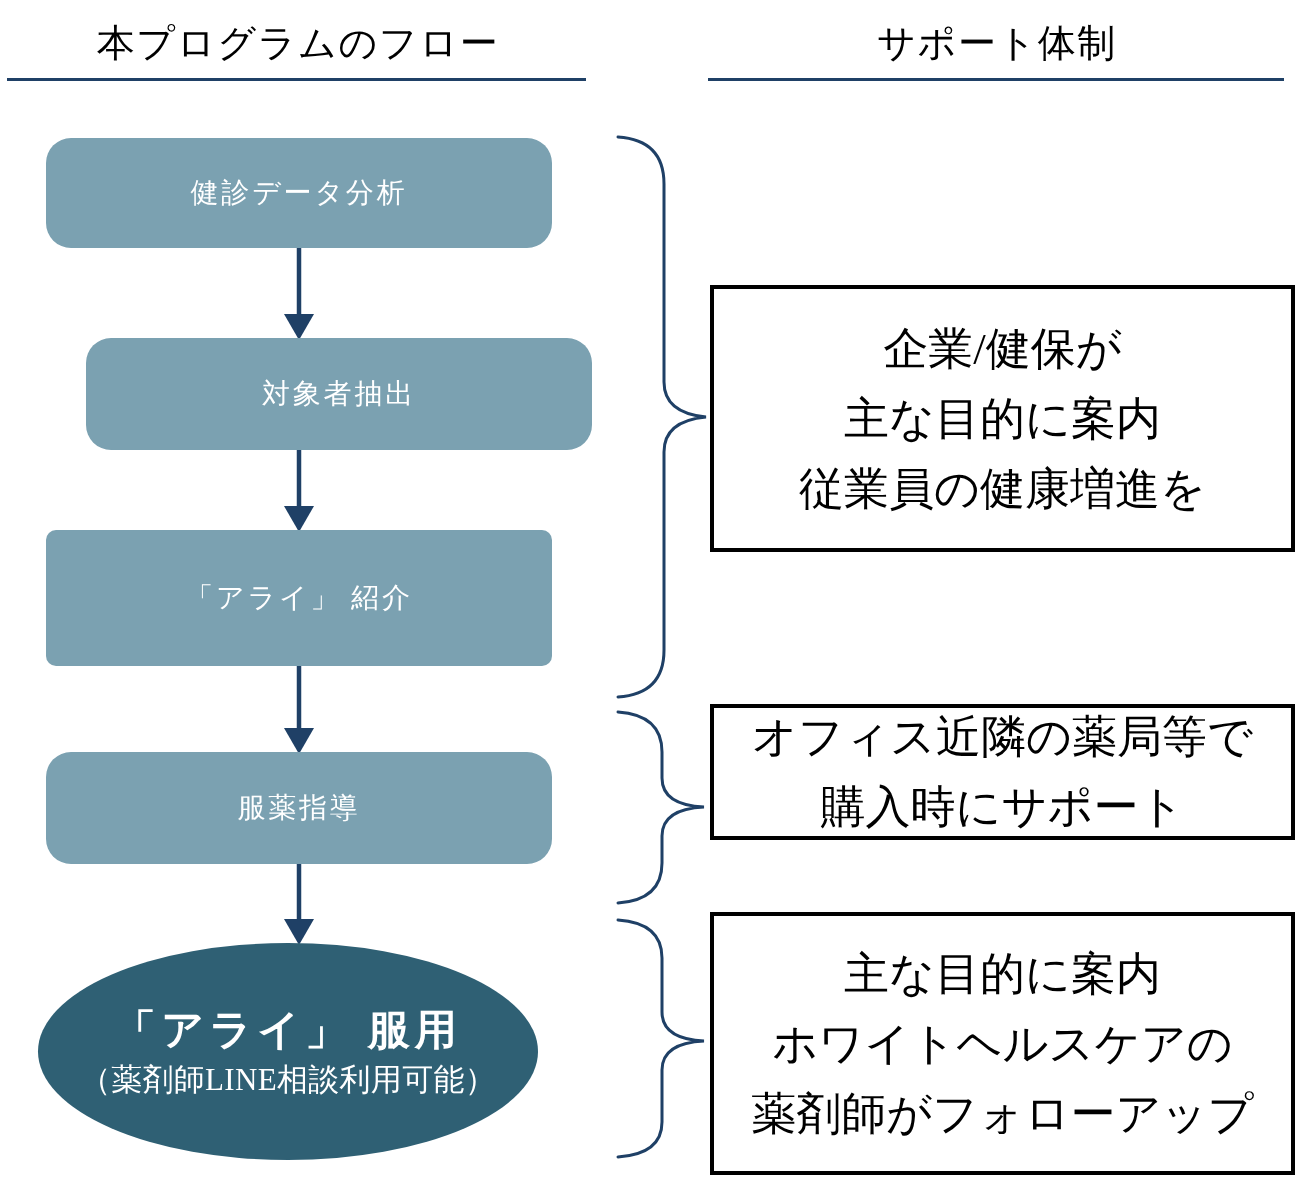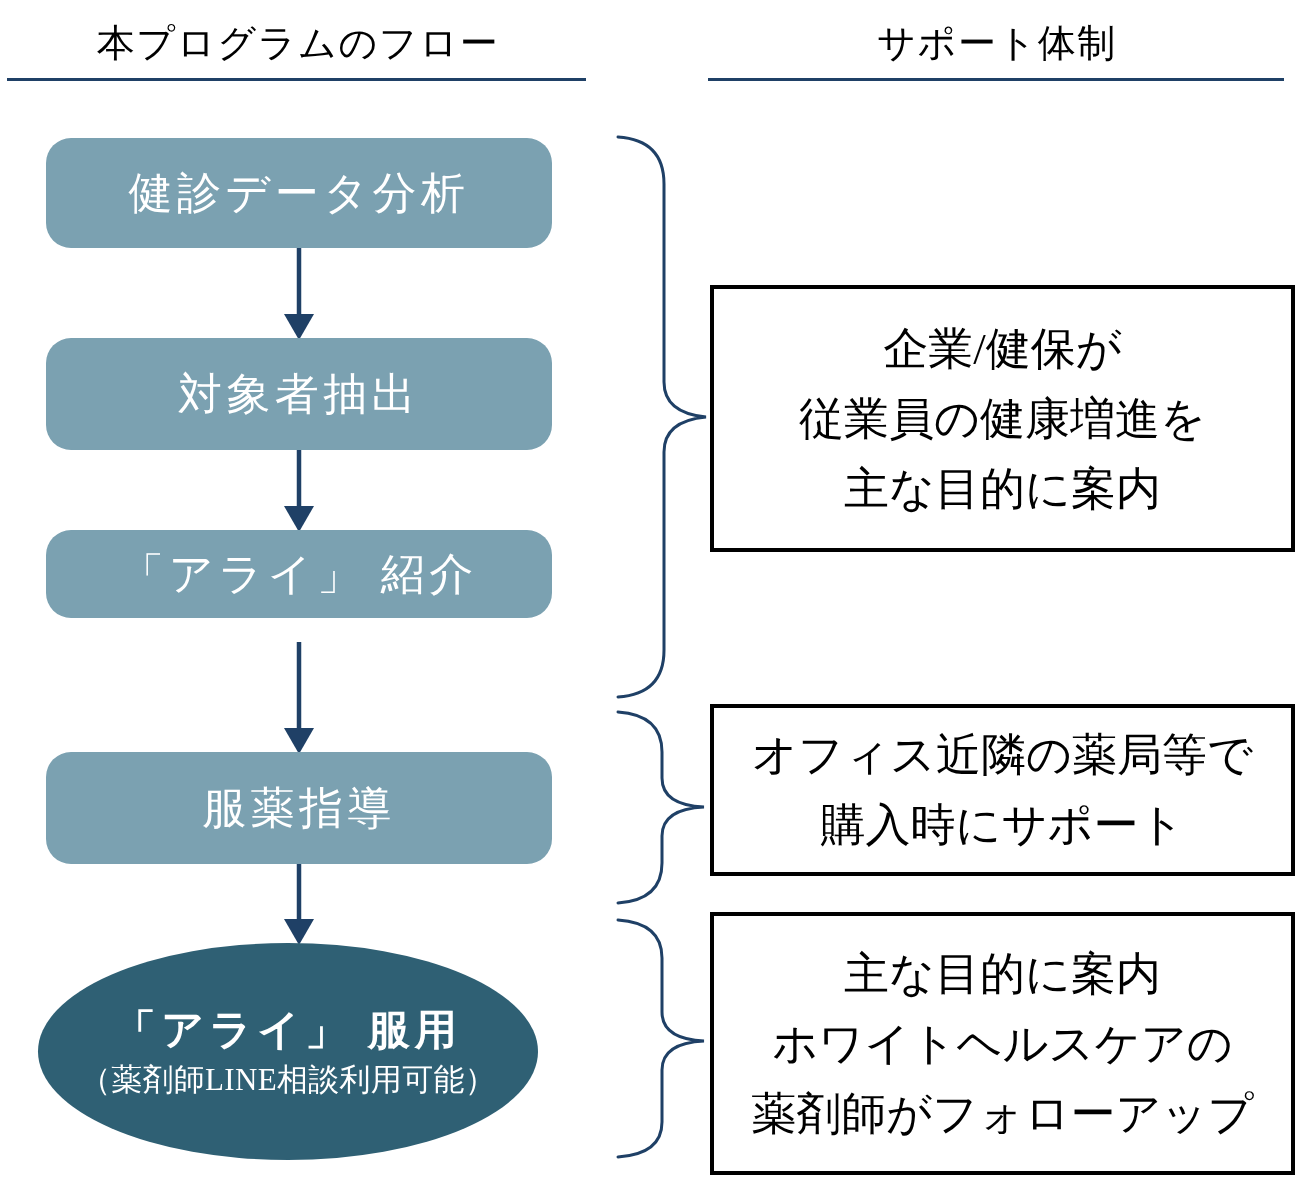--- a/index.html
+++ b/index.html
@@ -19,44 +19,44 @@
   .col-title.left{left:28px;width:540px;}
   .col-title.right{left:708px;width:578px;}
   .underline{position:absolute;top:78px;height:3px;background:var(--connector,#1F4066);}
   .underline.left-u{left:7px;width:579px;}
   .underline.right-u{left:708px;width:576px;}
 
   .step{
     position:absolute;left:46px;width:506px;border-radius:25px;
     background:var(--step_fill,#7BA1B1);color:var(--text_on_fill,#fff);
     display:flex;align-items:center;justify-content:center;
-    font-size:44px;letter-spacing:0.1em;white-space:nowrap;
+    font-size:28px;letter-spacing:0.1em;white-space:nowrap;
   }
   .step.s1{top:138px;height:110px;}
-  .step.s2{top:338px;height:112px;}
-  .step.s3{top:530px;height:88px;}
+  .step.s2{top:338px;height:112px;margin-left:40px;}
+  .step.s3{top:530px;height:136px;border-radius:10px;}
   .step.s4{top:752px;height:112px;}
 
   .ellipse{
     position:absolute;left:38px;top:943px;width:500px;height:217px;border-radius:50%;
     background:var(--ellipse_fill,#2F6074);color:var(--text_on_fill,#fff);
     display:flex;flex-direction:column;align-items:center;justify-content:center;
   }
   .ellipse .e1{font-size:42px;font-weight:bold;letter-spacing:0.12em;line-height:56px;white-space:nowrap;}
   .ellipse .e2{font-size:31px;letter-spacing:0.01em;line-height:44px;white-space:nowrap;}
 
   .note{
     position:absolute;left:710px;width:585px;box-sizing:border-box;
     border:4px solid var(--note_border,#000);background:#fff;
     display:flex;flex-direction:column;align-items:center;justify-content:center;
     font-size:45px;color:#000;
   }
   .note .nline{line-height:70px;text-align:center;white-space:nowrap;}
   .note.n1{top:285px;height:267px;}
-  .note.n2{top:704px;height:172px;}
+  .note.n2{top:704px;height:136px;}
   .note.n3{top:912px;height:263px;}
 </style>
 </head>
 <body>
 
 <div id="canvas">
 
   <svg id="connectors" viewBox="0 0 1308 1181" xmlns="http://www.w3.org/2000/svg">
 
     <g>
@@ -92,22 +92,22 @@
   <div class="step s3">「アライ」 紹介</div>
   <div class="step s4">服薬指導</div>
 
   <div class="ellipse">
     <div class="e1">「アライ」 服用</div>
     <div class="e2">（薬剤師LINE相談利用可能）</div>
   </div>
 
   <div class="note n1">
     <div class="nline">企業/健保が</div>
+    <div class="nline">主な目的に案内</div>
     <div class="nline">従業員の健康増進を</div>
-    <div class="nline">主な目的に案内</div>
   </div>
 
   <div class="note n2">
     <div class="nline">オフィス近隣の薬局等で</div>
     <div class="nline">購入時にサポート</div>
   </div>
 
   <div class="note n3">
     <div class="nline">主な目的に案内</div>
     <div class="nline">ホワイトヘルスケアの</div>

